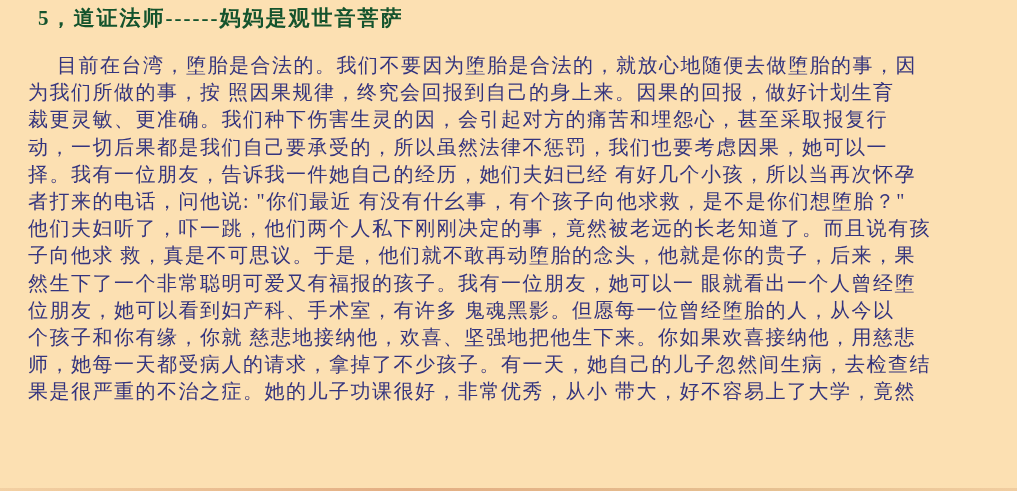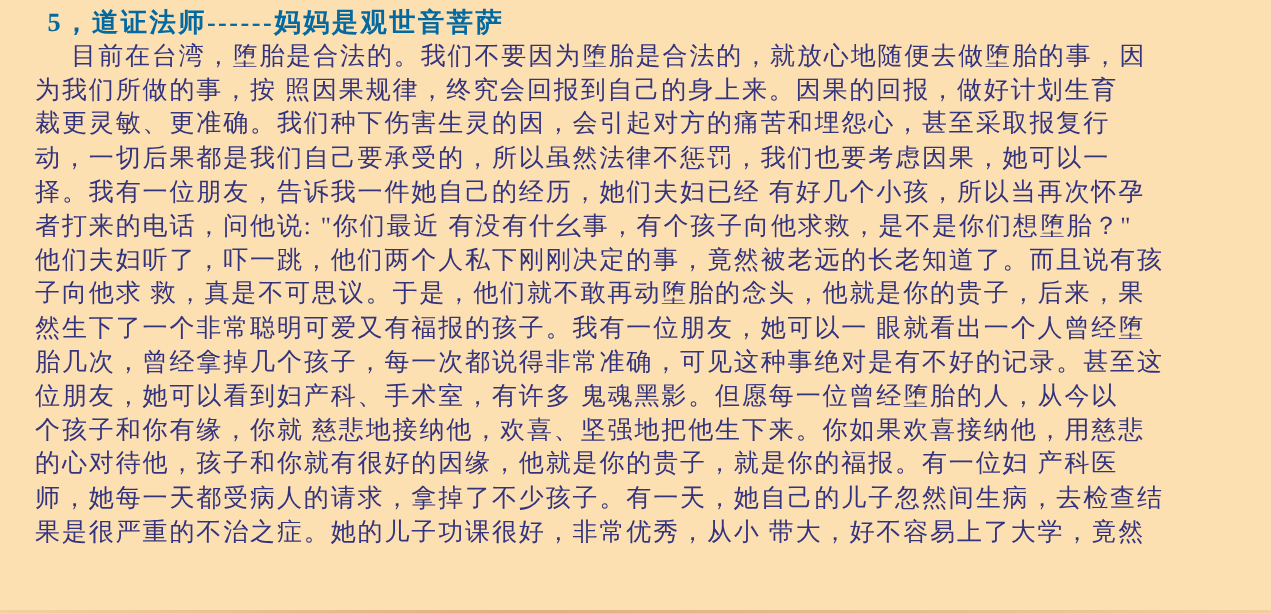--- a/index.html
+++ b/index.html
@@ -14,40 +14,41 @@
     font-family: "Liberation Serif", "DejaVu Serif", serif;
   }
   .page {
     position: relative;
     width: 1017px;
     height: 491px;
     padding: 5px 24px 0 28px;
     box-sizing: border-box;
   }
   .title-line {
-    color: #0369a1;
+    color: #14532d;
     font-size: 21px;
     font-weight: bold;
     line-height: 27px;
     letter-spacing: 2px;
     padding-left: 10px;
     white-space: pre;
   }
   .body-lines {
     color: #34347e;
     font-size: 20px;
     line-height: 27.2px;
     letter-spacing: 1.5px;
   }
   .text-line {
     white-space: pre;
     overflow: hidden;
   }
   .first-line {
     text-indent: 29px;
+    margin-top: 20px;
   }
   .bottom-edge {
     position: absolute;
     left: 0;
     bottom: 0;
     width: 1017px;
     height: 3px;
     background: linear-gradient(to right,
       rgba(160, 70, 30, 0.10),
       rgba(170, 60, 25, 0.30) 40%,
@@ -63,21 +64,19 @@
   <div class="body-lines">
       <div class="text-line first-line">目前在台湾，堕胎是合法的。我们不要因为堕胎是合法的，就放心地随便去做堕胎的事，因</div>
       <div class="text-line">为我们所做的事，按 照因果规律，终究会回报到自己的身上来。因果的回报，做好计划生育</div>
       <div class="text-line">裁更灵敏、更准确。我们种下伤害生灵的因，会引起对方的痛苦和埋怨心，甚至采取报复行</div>
       <div class="text-line">动，一切后果都是我们自己要承受的，所以虽然法律不惩罚，我们也要考虑因果，她可以一</div>
       <div class="text-line">择。我有一位朋友，告诉我一件她自己的经历，她们夫妇已经 有好几个小孩，所以当再次怀孕</div>
       <div class="text-line">者打来的电话，问他说: "你们最近 有没有什幺事，有个孩子向他求救，是不是你们想堕胎？"</div>
       <div class="text-line">他们夫妇听了，吓一跳，他们两个人私下刚刚决定的事，竟然被老远的长老知道了。而且说有孩</div>
       <div class="text-line">子向他求 救，真是不可思议。于是，他们就不敢再动堕胎的念头，他就是你的贵子，后来，果</div>
       <div class="text-line">然生下了一个非常聪明可爱又有福报的孩子。我有一位朋友，她可以一 眼就看出一个人曾经堕</div>
-      <div class="text-line">胎几次，曾经拿掉几个孩子，每一次都说得非常准确，可见这种事绝对是有不好的记录。甚至这</div>
       <div class="text-line">位朋友，她可以看到妇产科、手术室，有许多 鬼魂黑影。但愿每一位曾经堕胎的人，从今以</div>
       <div class="text-line">个孩子和你有缘，你就 慈悲地接纳他，欢喜、坚强地把他生下来。你如果欢喜接纳他，用慈悲</div>
-      <div class="text-line">的心对待他，孩子和你就有很好的因缘，他就是你的贵子，就是你的福报。有一位妇 产科医</div>
       <div class="text-line">师，她每一天都受病人的请求，拿掉了不少孩子。有一天，她自己的儿子忽然间生病，去检查结</div>
       <div class="text-line">果是很严重的不治之症。她的儿子功课很好，非常优秀，从小 带大，好不容易上了大学，竟然</div>
     </div>
   <div class="bottom-edge"></div>
 </div>
 
 </body></html>

